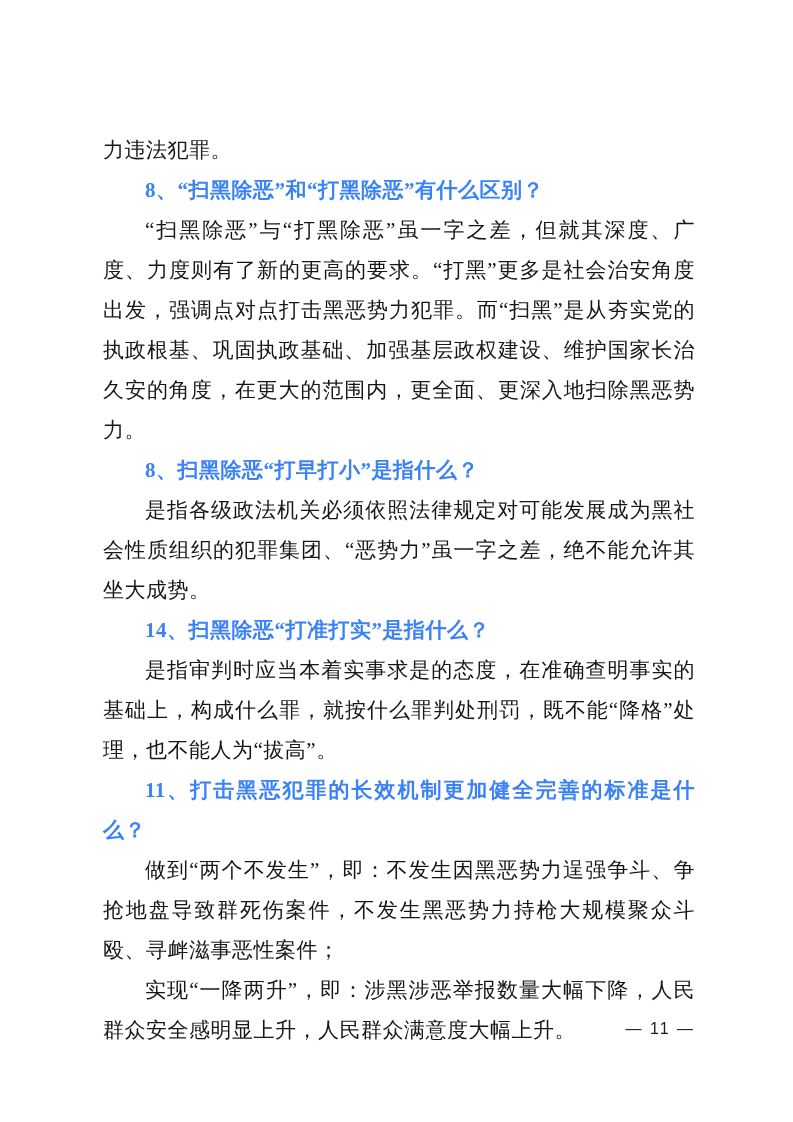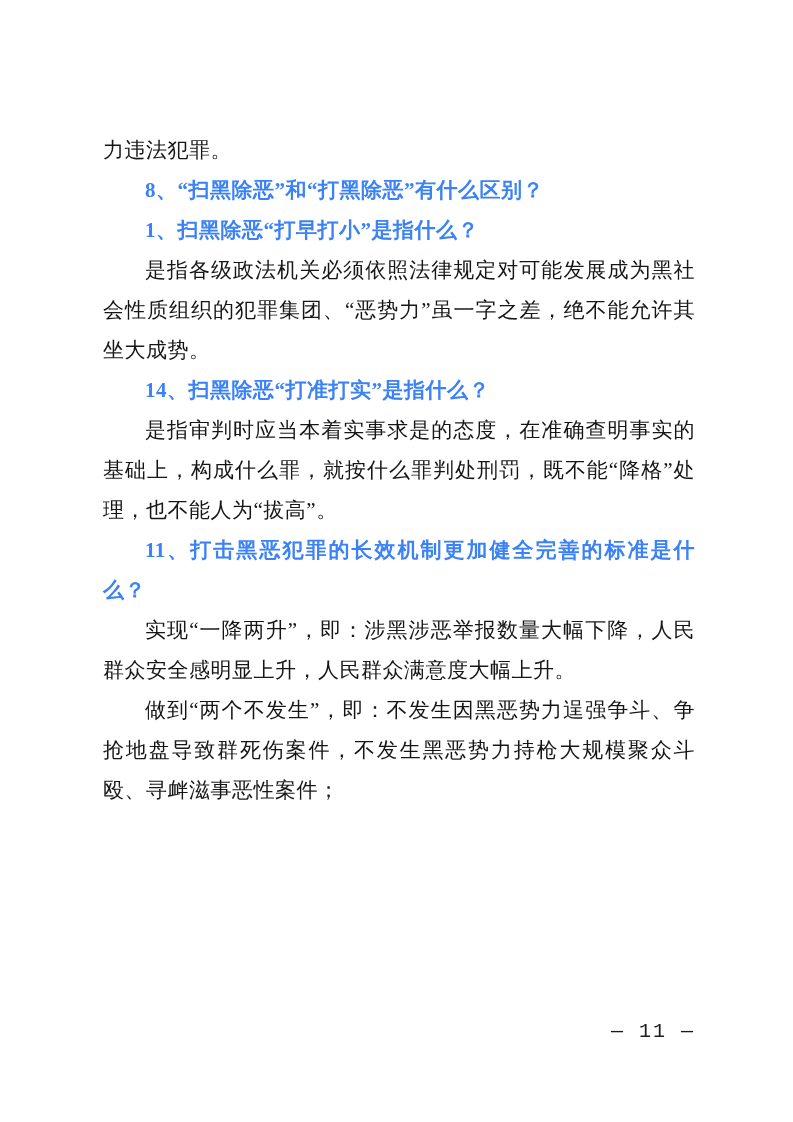--- a/index.html
+++ b/index.html
@@ -36,36 +36,37 @@
     text-indent: 0;
   }
   .content p.heading {
     font-weight: bold;
     color: #3b82f6;
   }
   .page-number {
     position: absolute;
     right: 98px;
     top: 1020px;
-    font-family: Liberation Mono, monospace;
-    font-size: 20px;
+    font-family: Liberation Sans, sans-serif;
+    font-size: 16px;
     color: #1c1c1c;
     letter-spacing: 2px;
     white-space: nowrap;
   }
 </style>
 </head>
 <body>
 
 <div class="page">
   <div class="content">
       <p class="continuation">力违法犯罪。</p>
       <p class="heading">8、“扫黑除恶”和“打黑除恶”有什么区别？</p>
-      <p class="heading">1、扫黑除恶“打早打小”是指什么？</p>
+      <p class="paragraph">“扫黑除恶”与“打黑除恶”虽一字之差，但就其深度、广度、力度则有了新的更高的要求。“打黑”更多是社会治安角度出发，强调点对点打击黑恶势力犯罪。而“扫黑”是从夯实党的执政根基、巩固执政基础、加强基层政权建设、维护国家长治久安的角度，在更大的范围内，更全面、更深入地扫除黑恶势力。</p>
+      <p class="heading">8、扫黑除恶“打早打小”是指什么？</p>
       <p class="paragraph">是指各级政法机关必须依照法律规定对可能发展成为黑社会性质组织的犯罪集团、“恶势力”虽一字之差，绝不能允许其坐大成势。</p>
       <p class="heading">14、扫黑除恶“打准打实”是指什么？</p>
       <p class="paragraph">是指审判时应当本着实事求是的态度，在准确查明事实的基础上，构成什么罪，就按什么罪判处刑罚，既不能“降格”处理，也不能人为“拔高”。</p>
       <p class="heading">11、打击黑恶犯罪的长效机制更加健全完善的标准是什么？</p>
+      <p class="paragraph">做到“两个不发生”，即：不发生因黑恶势力逞强争斗、争抢地盘导致群死伤案件，不发生黑恶势力持枪大规模聚众斗殴、寻衅滋事恶性案件；</p>
       <p class="paragraph">实现“一降两升”，即：涉黑涉恶举报数量大幅下降，人民群众安全感明显上升，人民群众满意度大幅上升。</p>
-      <p class="paragraph">做到“两个不发生”，即：不发生因黑恶势力逞强争斗、争抢地盘导致群死伤案件，不发生黑恶势力持枪大规模聚众斗殴、寻衅滋事恶性案件；</p>
     </div>
   <div class="page-number">— 11 —</div>
 </div>
 
 </body></html>

